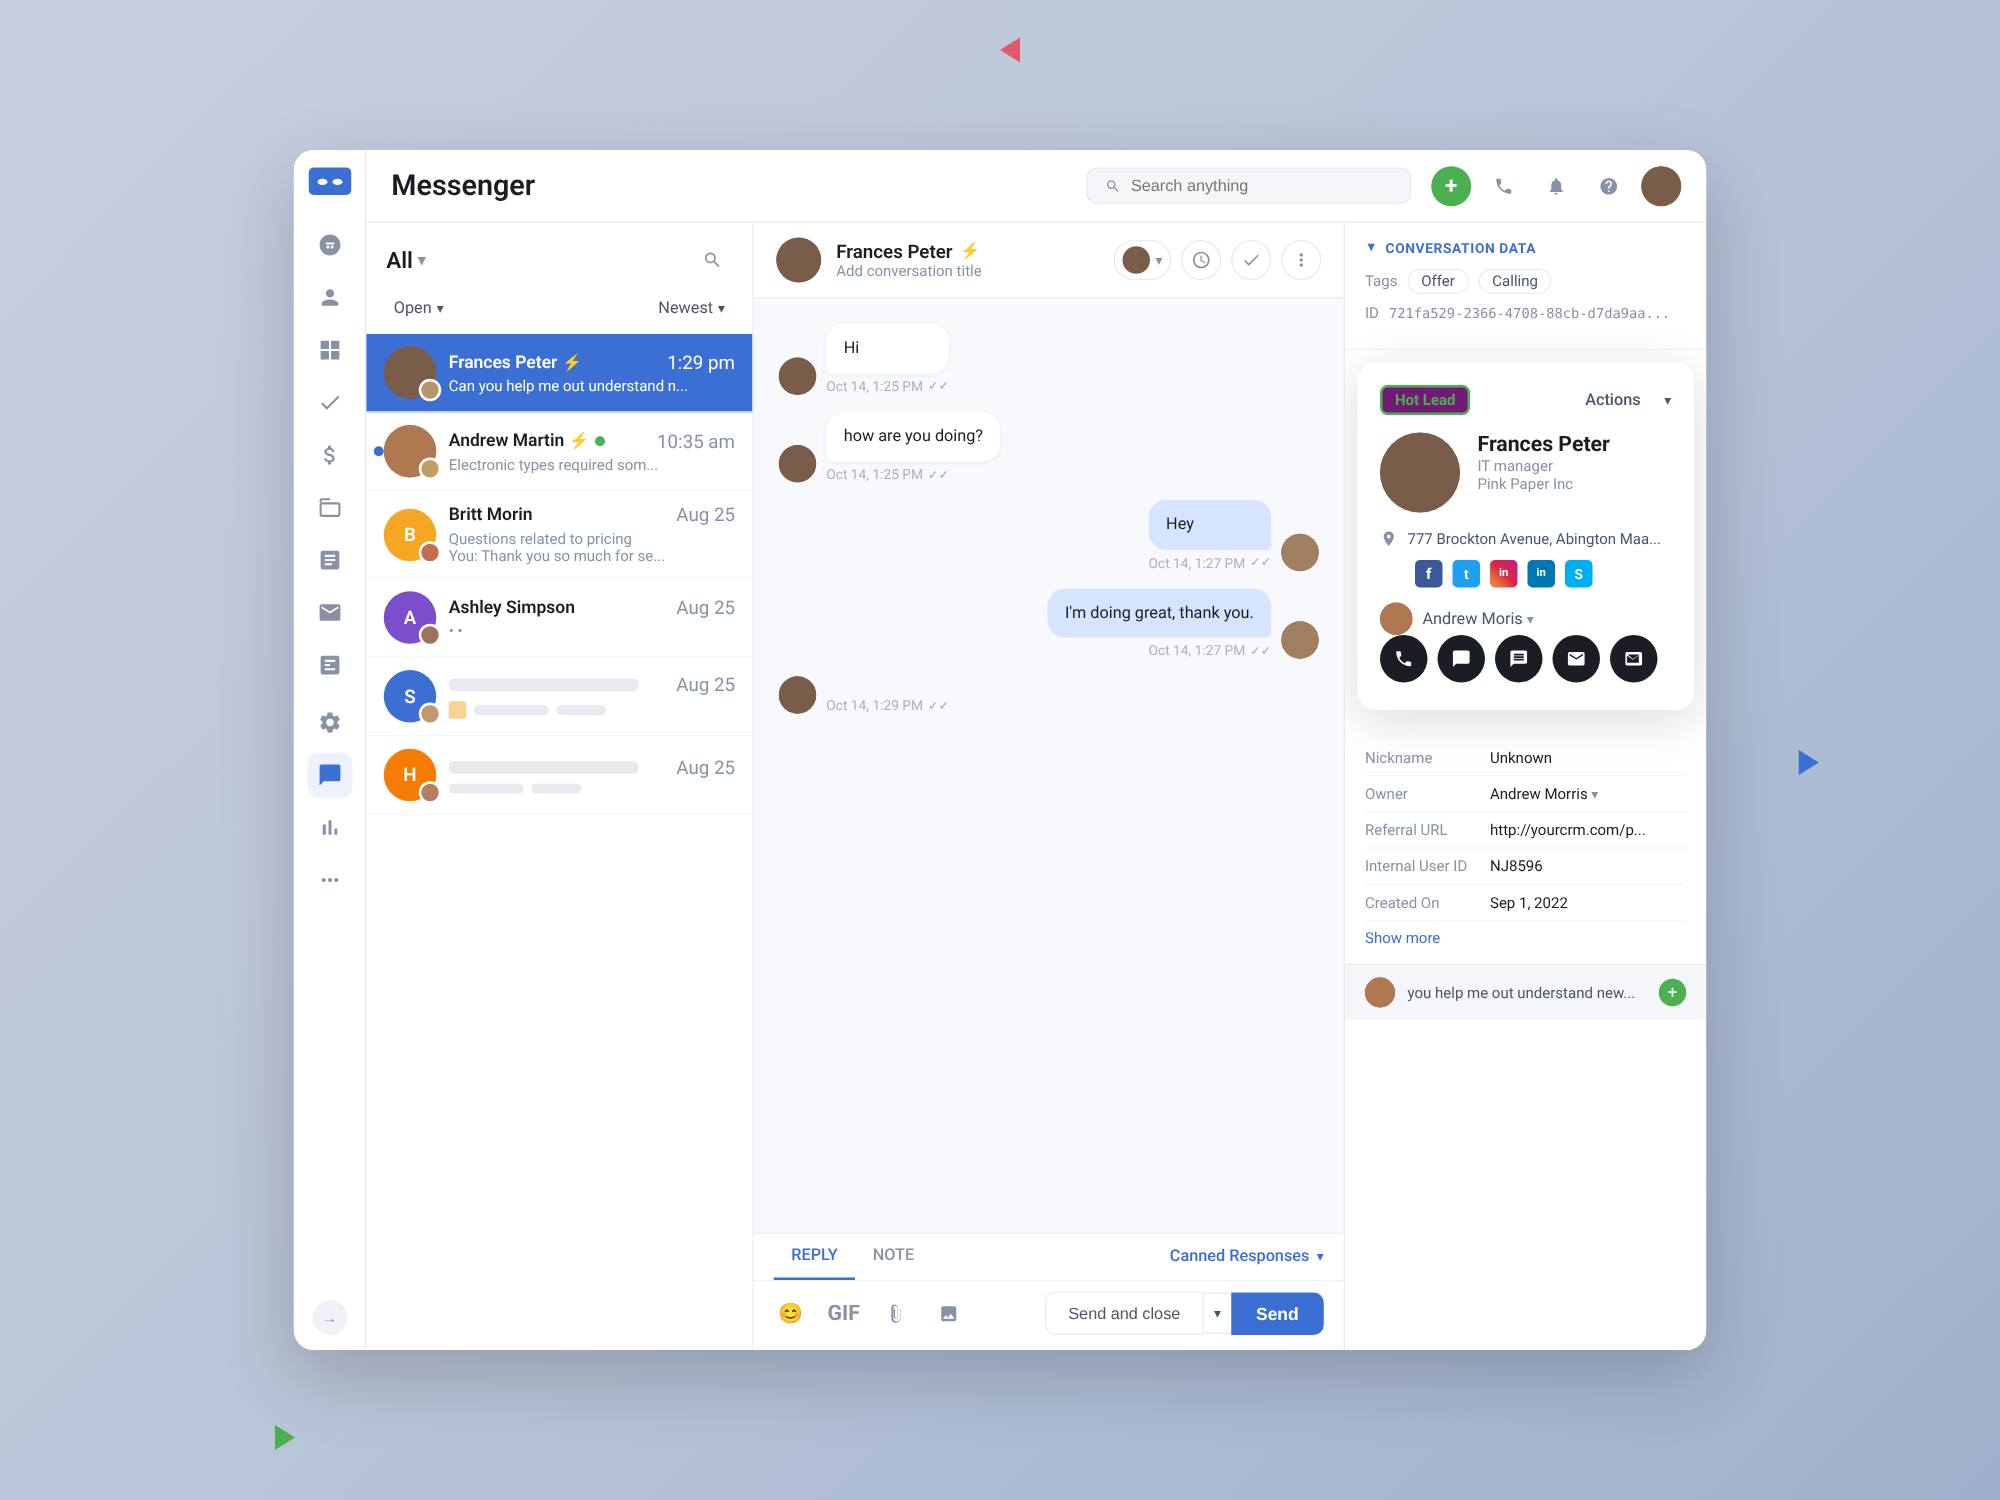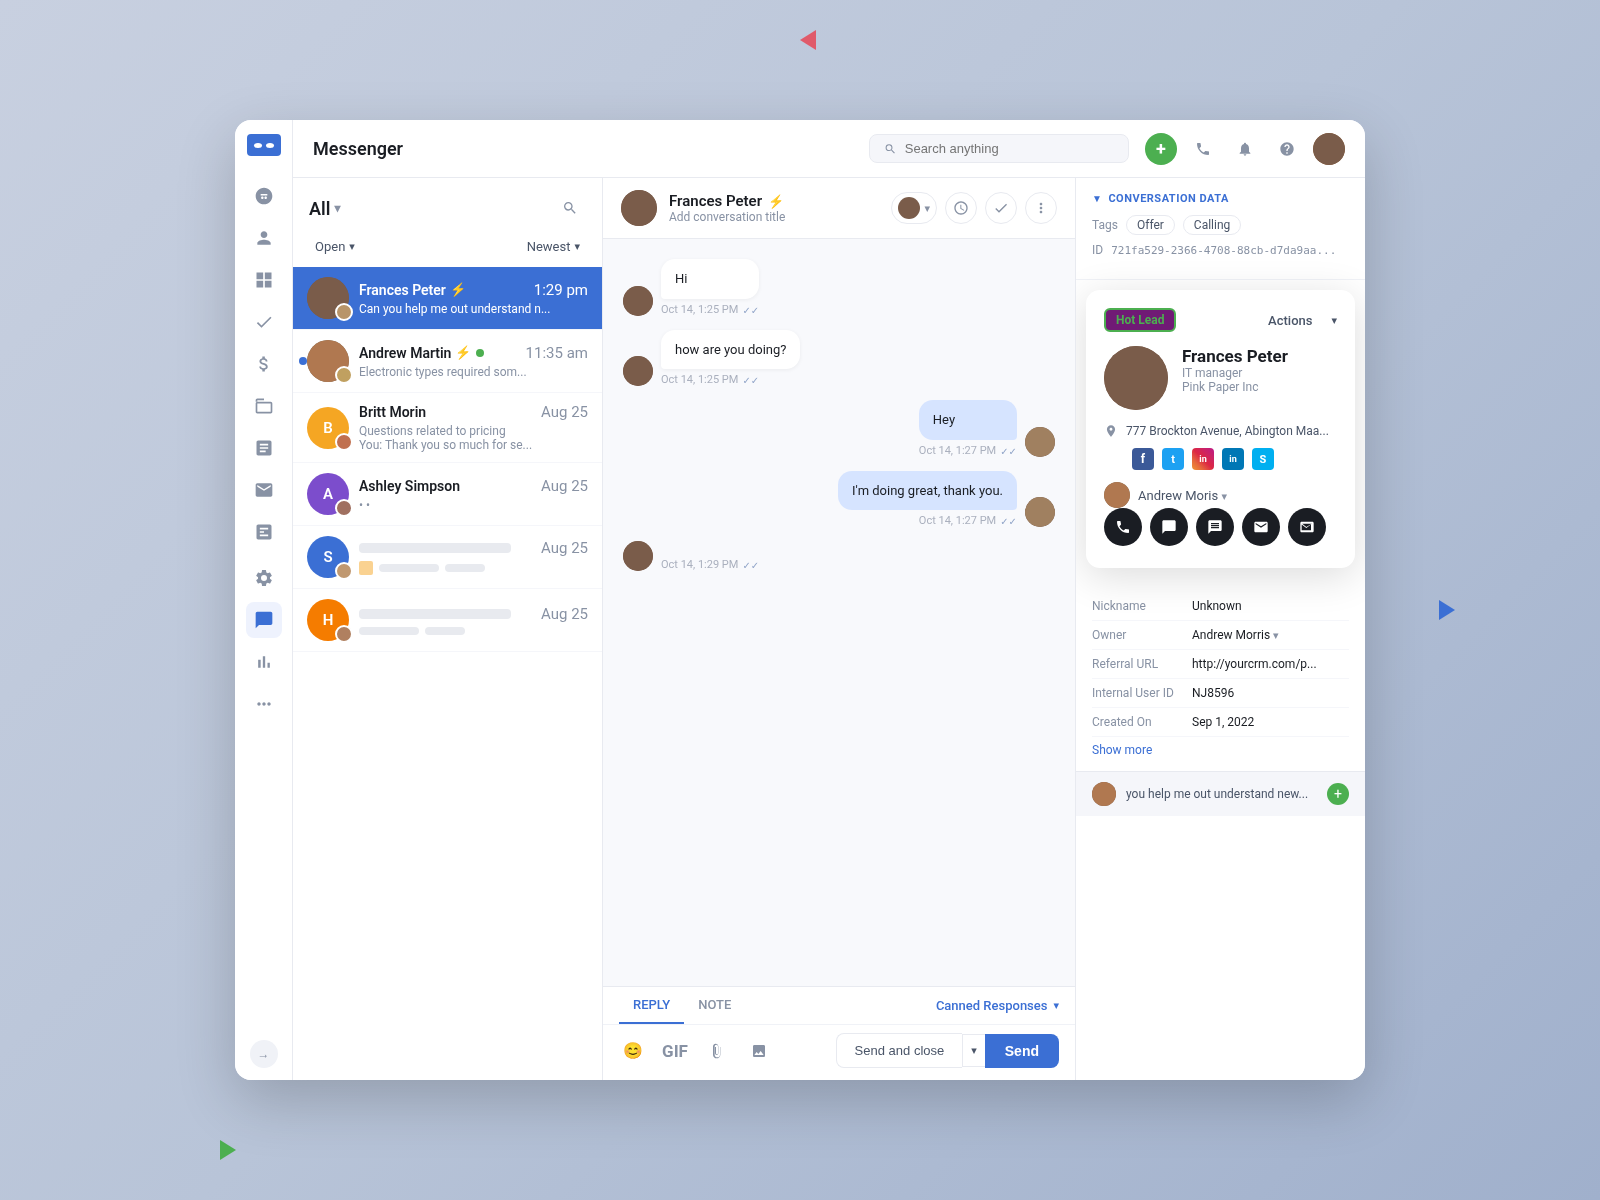--- a/index.html
+++ b/index.html
@@ -133,21 +133,21 @@
     .top-header {
       background: #fff;
       height: 58px;
       display: flex;
       align-items: center;
       padding: 0 20px;
       border-bottom: 1px solid #e8eaf0;
       flex-shrink: 0;
     }
     .header-title {
-      font-size: 18px;
+      font-size: 23px;
       font-weight: 600;
       color: #1a1d23;
       flex: 1;
     }
     .search-bar {
       display: flex;
       align-items: center;
       background: #f5f6fa;
       border: 1px solid #e8eaf0;
       border-radius: 8px;
@@ -443,21 +443,21 @@
     .msg-bubble.outgoing {
       background: #d6e4ff;
       color: #1a1d23;
       border-bottom-right-radius: 4px;
     }
     .msg-time {
       font-size: 11px;
       color: #aab0be;
       margin-top: 4px;
       display: flex;
-      align-items: flex-end;
+      align-items: center;
       gap: 4px;
     }
     .msg-time.right { justify-content: flex-end; }
     .msg-col { display: flex; flex-direction: column; }
     
     .reply-area {
       background: #fff;
       border-top: 1px solid #e8eaf0;
       padding: 0;
       flex-shrink: 0;
@@ -972,21 +972,21 @@
               </div>
               <div class="avatar-small" style="background:#c0a060;"></div>
             </div>
             <div class="conv-content">
               <div class="conv-header-row">
                 <div class="conv-name">
                   <span>Andrew Martin</span>
                   <span class="lightning">⚡</span>
                   <span class="online-dot"></span>
                 </div>
-                <div class="conv-time">11:35 am</div>
+                <div class="conv-time">10:35 am</div>
               </div>
               <div class="conv-preview">Electronic types required som...</div>
             </div>
           </div>
 
 
           <div class="conv-item">
             <div class="conv-avatar">
               <div class="conv-avatar-img yellow" style="font-size:15px;background:#f5a623;">
                 <span>B</span>

